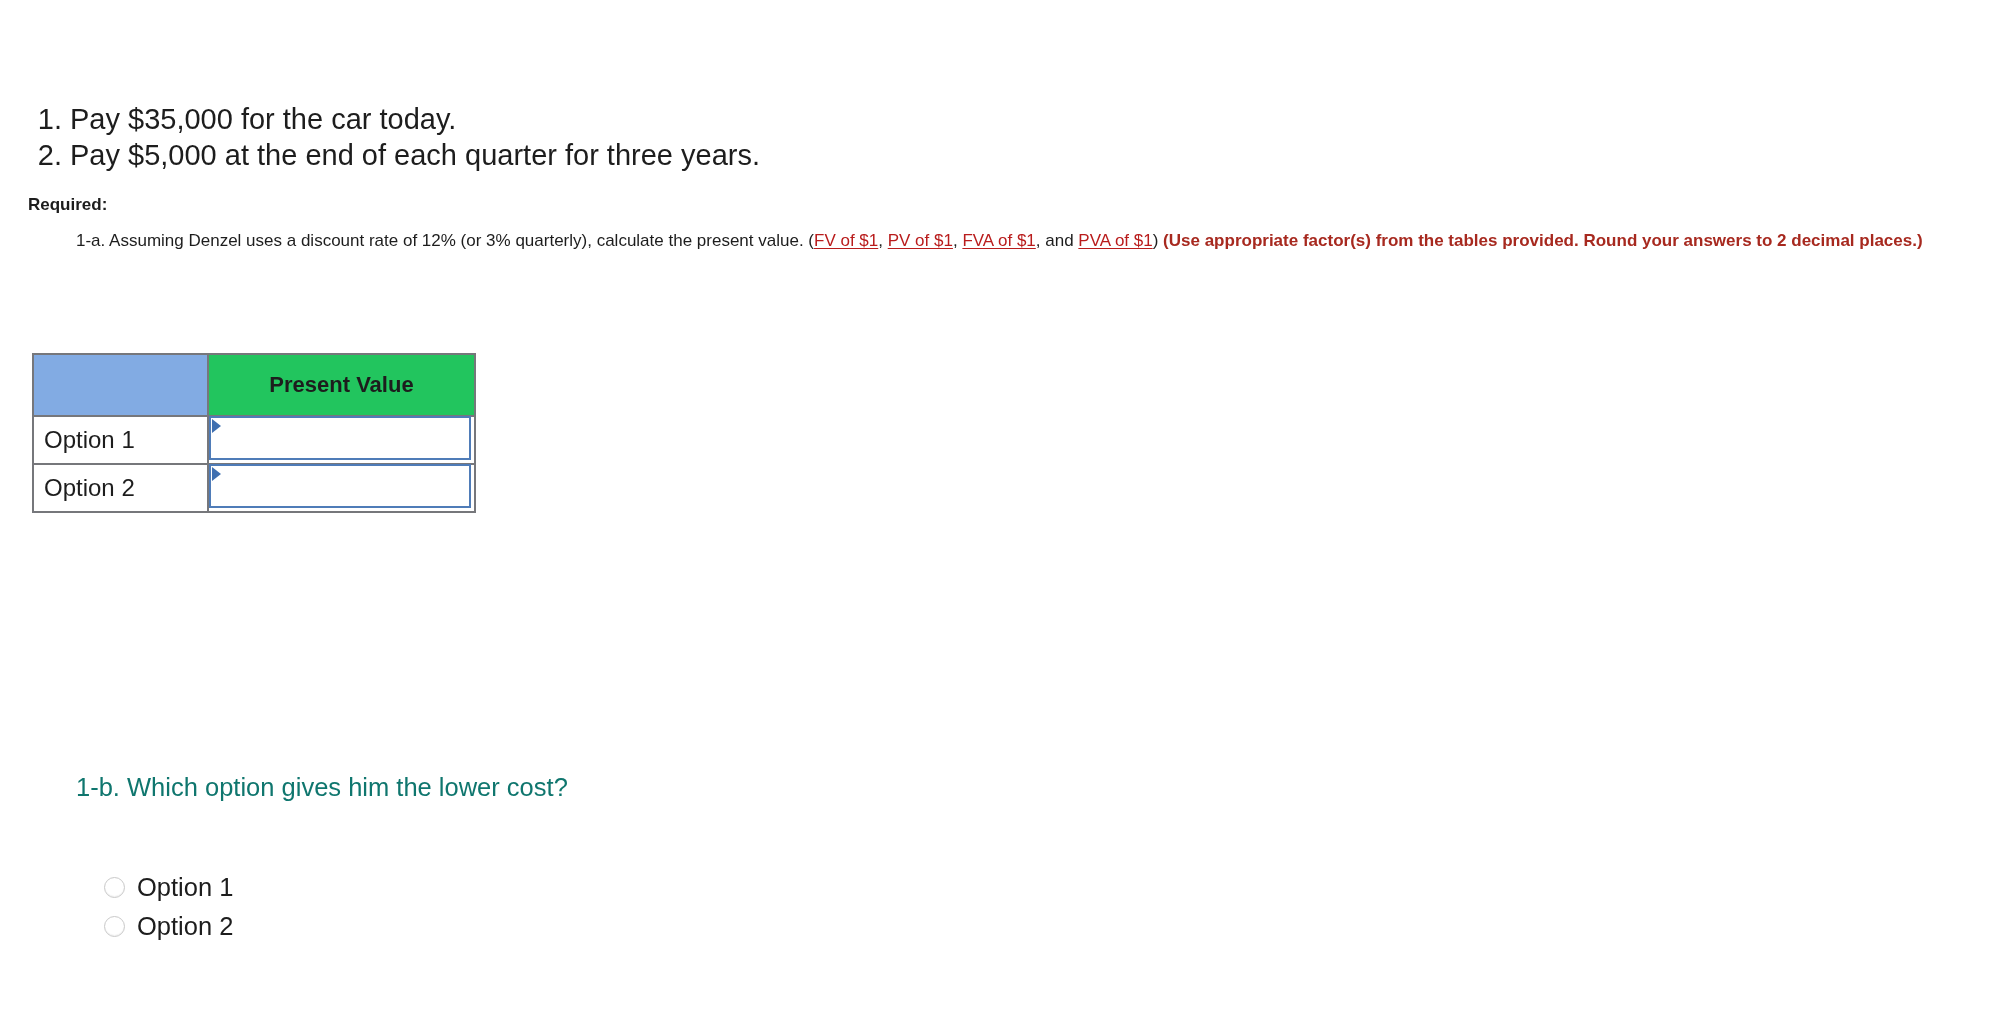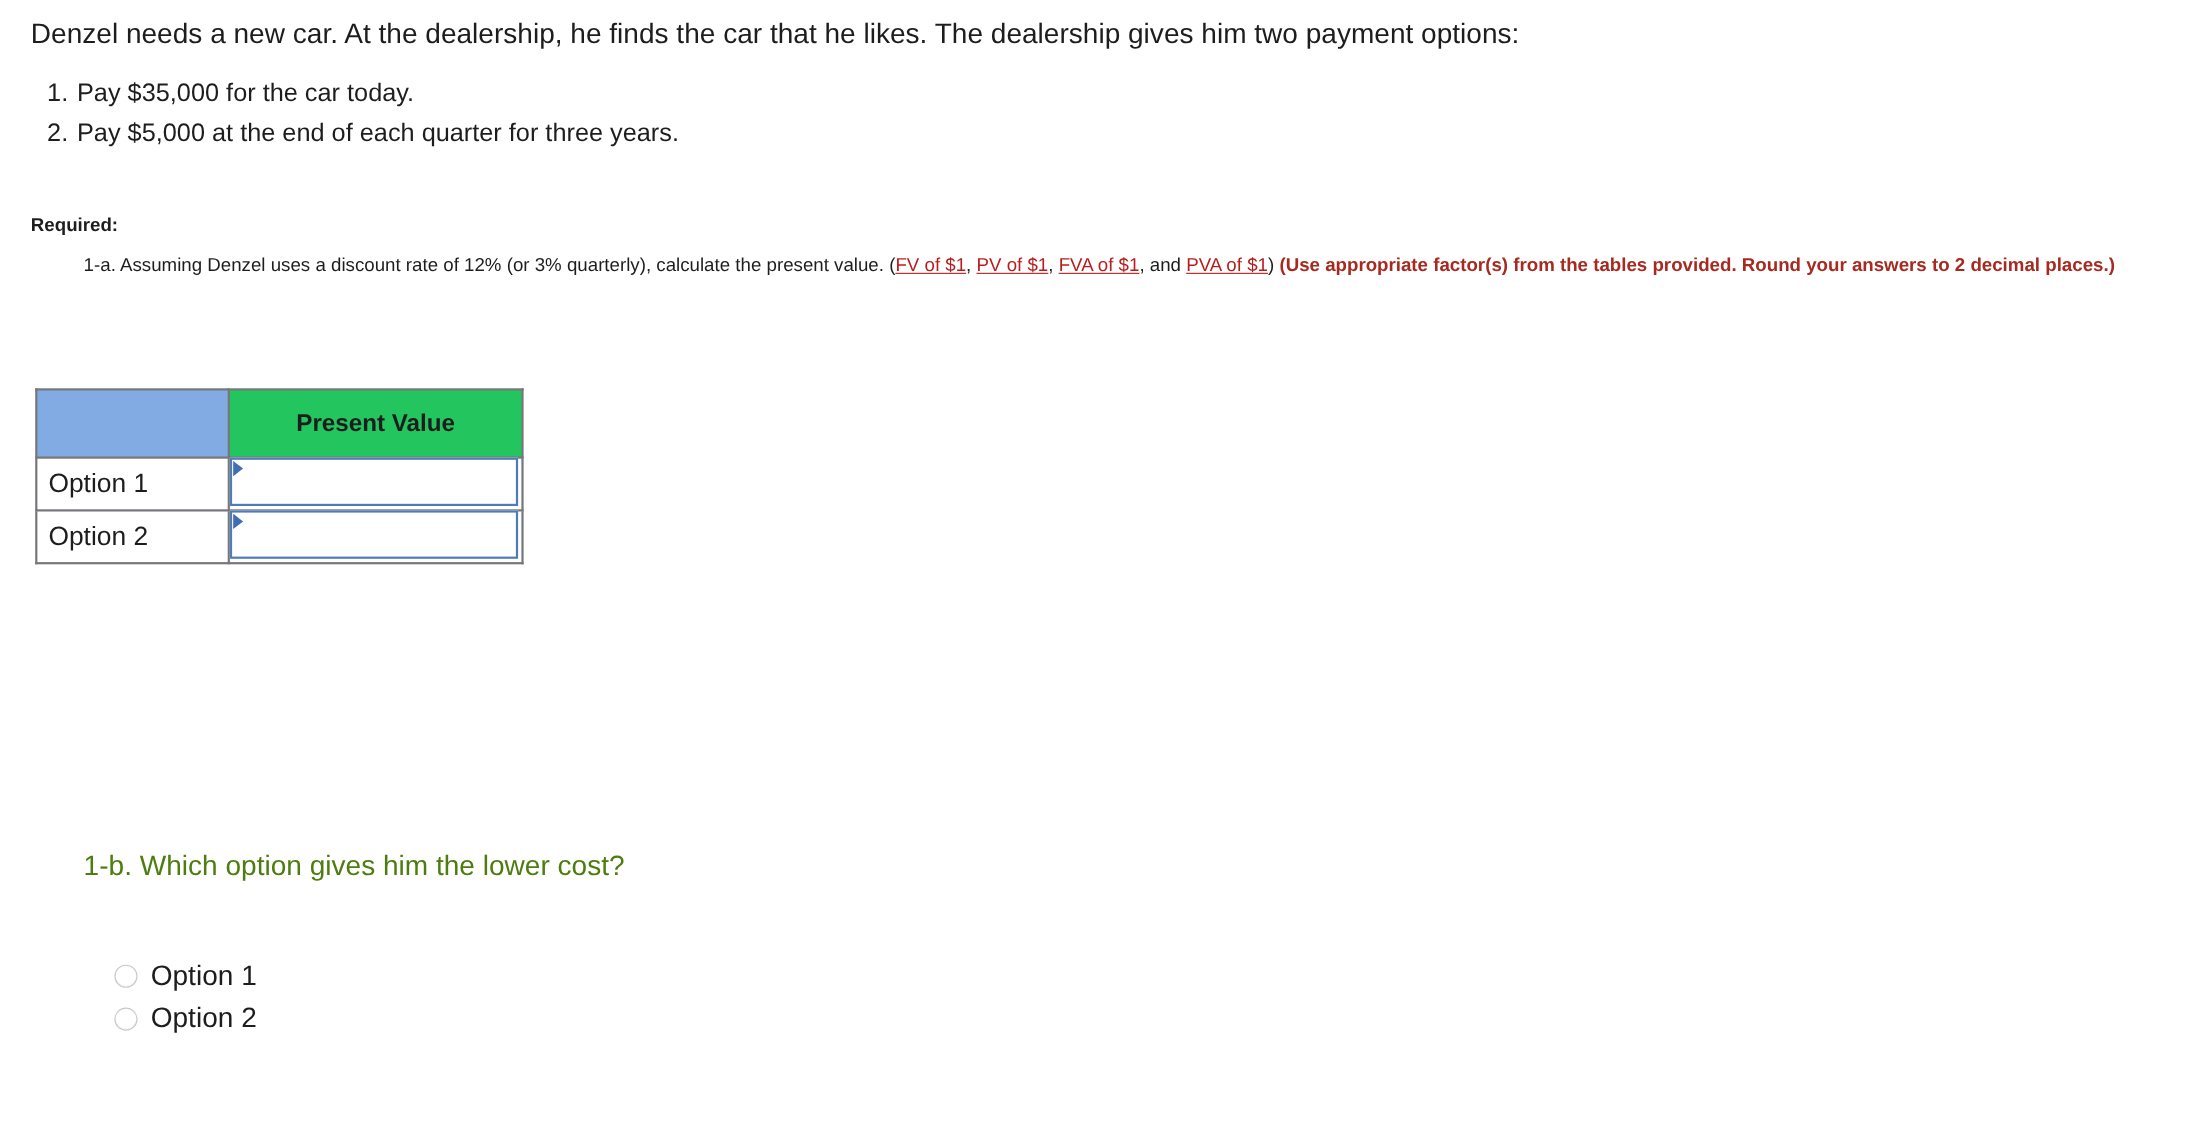--- a/index.html
+++ b/index.html
@@ -33,22 +33,22 @@
     font-size: 25.5px;
     line-height: 34px;
     color: #1d1d1d;
     white-space: nowrap;
   }
 
   
   .opt-list {
     position: absolute;
     left: 28px;
-    top: 66px;
-    font-size: 23px;
+    top: 101px;
+    font-size: 29px;
     line-height: 36px;
     color: #1d1d1d;
   }
   .opt-list .opt-row {
     white-space: nowrap;
   }
   .opt-list .opt-num {
     display: inline-block;
     width: 34px;
     text-align: right;
@@ -159,21 +159,21 @@
     z-index: 4;
   }
 
   
   .partb {
     position: absolute;
     left: 28px;
     top: 770px;
     font-size: 25.5px;
     line-height: 34px;
-    color: #4d7c0f;
+    color: #0f766e;
     white-space: nowrap;
   }
   .radio-group {
     position: absolute;
     left: 104px;
     top: 868px;
   }
   .radio-row {
     display: flex;
     align-items: center;
@@ -195,21 +195,20 @@
     font-size: 25.5px;
     color: #1d1d1d;
     margin-left: 12px;
   }
 </style>
 </head>
 <body>
 
 <div class="page">
 
-  <div class="intro">Denzel needs a new car. At the dealership, he finds the car that he likes. The dealership gives him two payment options:</div>
 
   <div class="opt-list">
     <div class="opt-row">
       <span class="opt-num">1.</span><span>Pay $35,000 for the car today.</span>
     </div>
     <div class="opt-row">
       <span class="opt-num">2.</span><span>Pay $5,000 at the end of each quarter for three years.</span>
     </div>
   </div>
 

